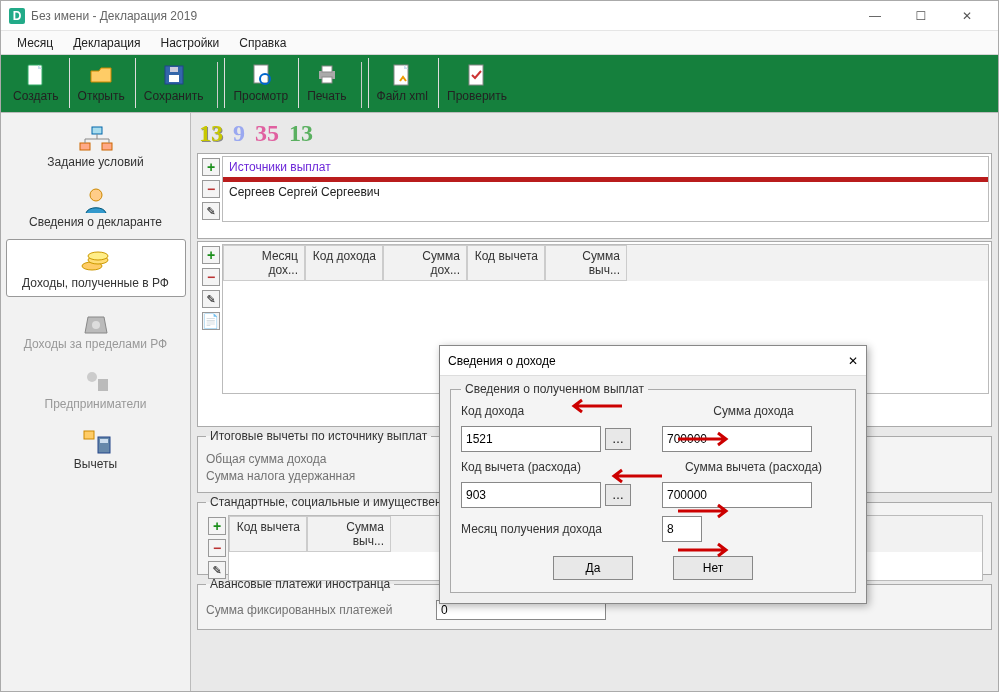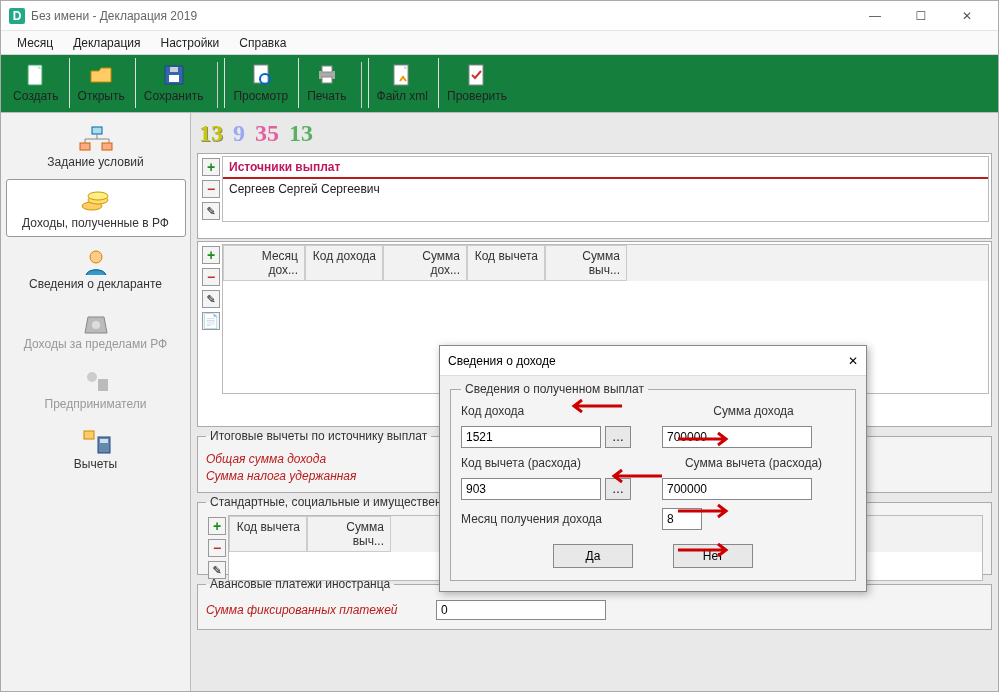--- a/index.html
+++ b/index.html
@@ -32,40 +32,40 @@
   .rate-tab.r35 { color: #e060a0; }
   .rate-tab.r13b { color: #5ab060; }
   .panel { border: 1px solid #aaa; background: #fff; margin: 2px 4px; padding: 2px; }
   .panel .inner { display: flex; }
   .mini-toolbar { width: 22px; display: flex; flex-direction: column; gap: 4px; padding: 2px; }
   .mini-btn { width: 18px; height: 18px; border: 1px solid #999; background: #f4f4f4; display:flex; align-items:center; justify-content:center; font-size:14px; line-height:1;}
   .mini-btn.plus{ color:#1a8e1a; font-weight:bold;}
   .mini-btn.minus{ color:#b33; font-weight:bold;}
   .mini-btn.edit{ font-size:11px;}
   .listbox { flex: 1; border: 1px solid #bbb; min-height: 60px; }
-  .listbox .head { font-weight: 700; padding: 3px 6px; color:#be185d; border-bottom: 2px solid #b91c1c;}
+  .listbox .head { font-weight: 400; padding: 3px 6px; color:#6d28d9; border-bottom: 5px solid #b91c1c;}
   .listbox .row { padding: 3px 6px; background:#fff; color:#222;}
   .grid { flex: 1; border: 1px solid #bbb; min-height: 150px; background:#fff;}
   .grid-head { display: flex; background: #f2f2f2; }
   .grid-head .cell { border: 1px solid #ccc; padding: 3px 6px; font-size: 12px; color:#333;text-align:right;}
   fieldset { border: 1px solid #aaa; margin: 2px 4px; padding: 6px 8px; background:#f4f4f4;}
   legend { font-size: 12px; color: #333; padding: 0 4px;}
   .field-row { display:flex; align-items:center; gap:10px; margin:3px 0;}
-  .field-row label { flex:0 0 220px; color:#b91c1c;font-style:italic;}
+  .field-row label { flex:0 0 220px; color:#737373;}
   .field-row input[type=text]{ border:1px solid #888; height:20px; padding:2px 4px; background:#fff;}
   
   .dialog { position: absolute; left: 453px; top: 330px; width: 428px; background: #f0f0f0; border: 1px solid #888; box-shadow: 2px 2px 8px rgba(0,0,0,.3); z-index: 10;}
   .dlg-title { height: 30px; display:flex; align-items:center; padding: 0 8px; background:#fff; border-bottom:1px solid #ddd;}
   .dlg-title .spacer{flex:1;}
   .dlg-body { padding: 6px 10px 10px 10px; }
   .dlg-body fieldset { margin:0; padding: 8px 10px 12px 10px;}
   .dlg-grid { display: grid; grid-template-columns: 1fr 1fr; grid-column-gap: 18px; grid-row-gap: 8px; align-items:center;}
   .dlg-label { color:#333; }
   .in-wrap { display:flex; gap:4px; align-items:center;}
-  .in-wrap input { border:1px solid #888; height:22px; padding:2px 4px; }
+  .in-wrap input { border:1px solid #888; height:22px; padding:12px 4px; }
   .dots-btn { width:26px; height:22px; border:1px solid #888; background:#e8e8e8; display:flex; align-items:center; justify-content:center;}
   .dlg-buttons { display:flex; gap:40px; justify-content:center; margin-top: 14px;}
   .dlg-buttons button { width: 80px; height: 24px; border:1px solid #888; background:#e8e8e8;}
   
   .arrow { position:absolute; height:16px; pointer-events:none; z-index:20;}
   .arrow svg{ width:60px; height:20px;}
 </style>
 </head>
 <body>
 
@@ -146,34 +146,34 @@
     <div class="sidebar">
       <div class="side-item">
         <svg class="sic">
             <rect x="14" y="2" width="10" height="7" fill="#ade" stroke="#06a"></rect>
             <rect x="2" y="18" width="10" height="7" fill="#fa8" stroke="#c60"></rect>
             <rect x="24" y="18" width="10" height="7" fill="#fa8" stroke="#c60"></rect>
             <path d="M19 9v5M19 14H7v4M19 14h12v4" stroke="#888" fill="none"></path>
           </svg>
         <span>Задание условий</span>
       </div>
+      <div class="side-item">
+        <svg class="sic">
+            <circle cx="18" cy="10" r="6" fill="#fc8" stroke="#c80"></circle>
+            <path d="M8 28c2-7 18-7 20 0" fill="#39c" stroke="#057"></path>
+          </svg>
+        <span>Сведения о декларанте</span>
+      </div>
       <div class="side-item active">
         <svg class="sic">
             <ellipse cx="14" cy="20" rx="10" ry="4" fill="#fc6" stroke="#c90"></ellipse>
             <ellipse cx="20" cy="14" rx="10" ry="4" fill="#fd7" stroke="#c90"></ellipse>
             <ellipse cx="20" cy="10" rx="10" ry="4" fill="#fe8" stroke="#c90"></ellipse>
           </svg>
         <span>Доходы, полученные в РФ</span>
-      </div>
-      <div class="side-item">
-        <svg class="sic">
-            <circle cx="18" cy="10" r="6" fill="#fc8" stroke="#c80"></circle>
-            <path d="M8 28c2-7 18-7 20 0" fill="#39c" stroke="#057"></path>
-          </svg>
-        <span>Сведения о декларанте</span>
       </div>
       <div class="side-item disabled">
         <svg class="sic">
             <path d="M10 10h16l3 16H7z" fill="#bbb" stroke="#888"></path>
             <circle cx="18" cy="18" r="4" fill="#ddd"></circle>
           </svg>
         <span>Доходы за пределами РФ</span>
       </div>
       <div class="side-item disabled">
         <svg class="sic">

